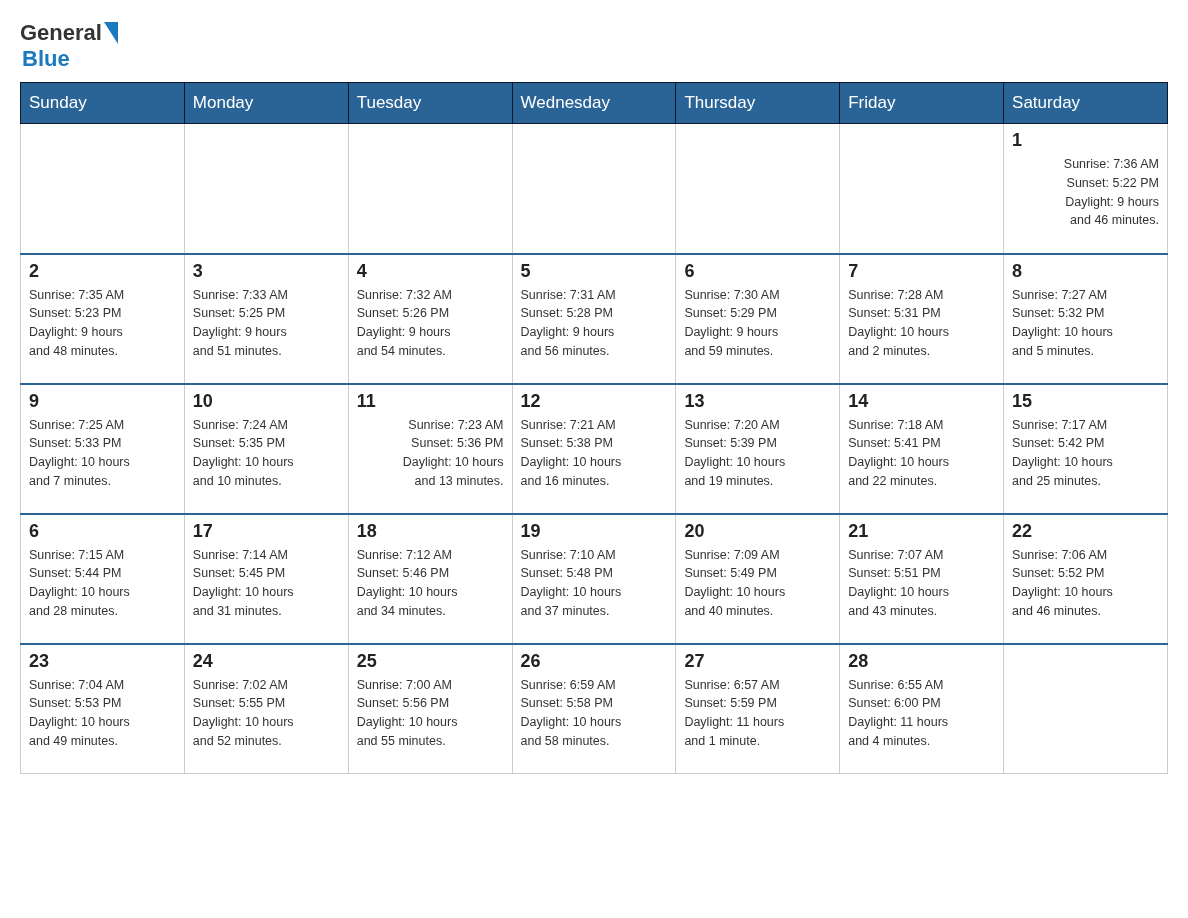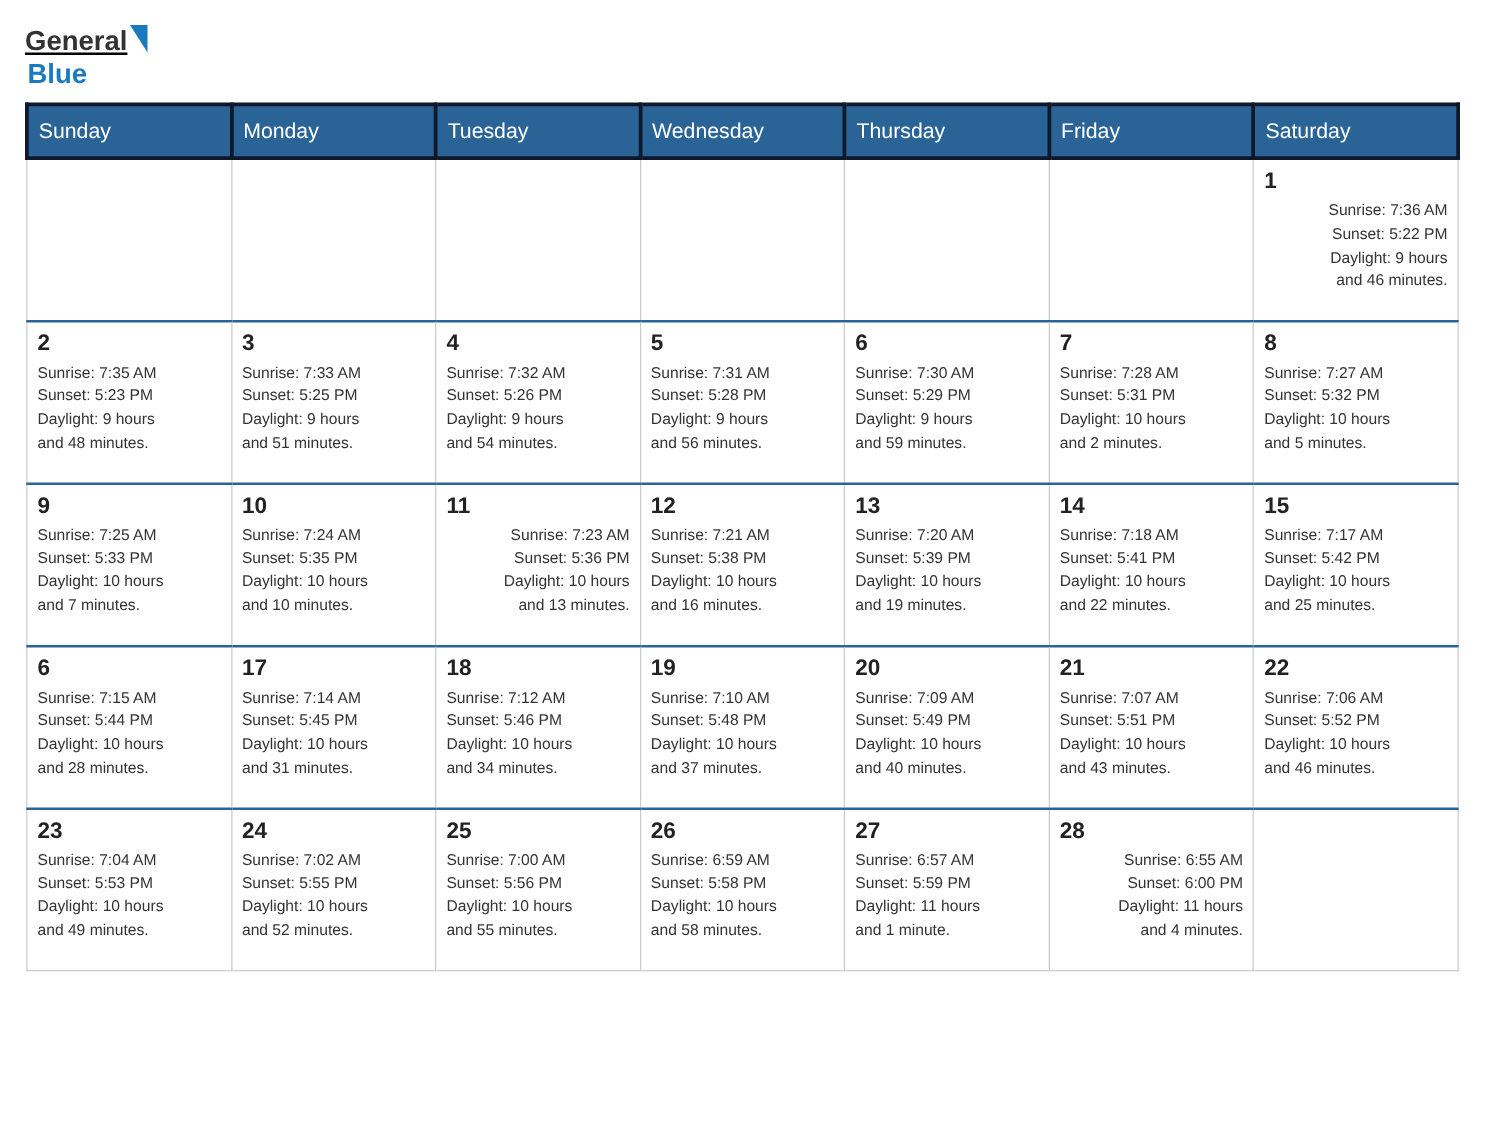--- a/index.html
+++ b/index.html
@@ -29,22 +29,21 @@
       border-top: 22px solid #1a7abf;
       margin-left: 2px;
       margin-bottom: 2px;
     }
     .logo-wrapper {
       display: flex;
       flex-direction: column;
     }
     .logo-line1 {
       display: flex;
-      align-items: flex-start;
-      text-decoration: underline;
+      align-items: flex-end;
     }
     .logo-line2 {
       color: #1a7abf;
       font-size: 22px;
       font-weight: bold;
       margin-left: 2px;
     }
     .title-section {
       text-align: right;
     }
@@ -64,21 +63,21 @@
       border-collapse: collapse;
       border: 1px solid #aaa;
     }
     .calendar th {
       background-color: #2a6496;
       color: #fff;
       padding: 10px 8px;
       text-align: left;
       font-size: 17px;
       font-weight: normal;
-      border: 3px solid #0f172a;
+      border: 1px solid #0f172a;
     }
     .calendar td {
       vertical-align: top;
       padding: 6px 8px 8px 8px;
       border: 1px solid #ccc;
       width: calc(100% / 7);
       height: 130px;
       background: #fff;
     }
     .day-number {
@@ -327,21 +326,21 @@
         </td>
         <td>
           <span class="day-number">27</span>
           <div class="day-info" style="white-space: pre-line;">Sunrise: 6:57 AM
 Sunset: 5:59 PM
 Daylight: 11 hours
 and 1 minute.</div>
         </td>
         <td>
           <span class="day-number">28</span>
-          <div class="day-info" style="white-space: pre-line; text-align: right;">Sunrise: 6:55 AM
+          <div class="day-info" style="white-space: pre-line;">Sunrise: 6:55 AM
 Sunset: 6:00 PM
 Daylight: 11 hours
 and 4 minutes.</div>
         </td>
         <td class="empty-cell"></td>
       </tr>
     </tbody>
 </table>
 
 </body></html>

